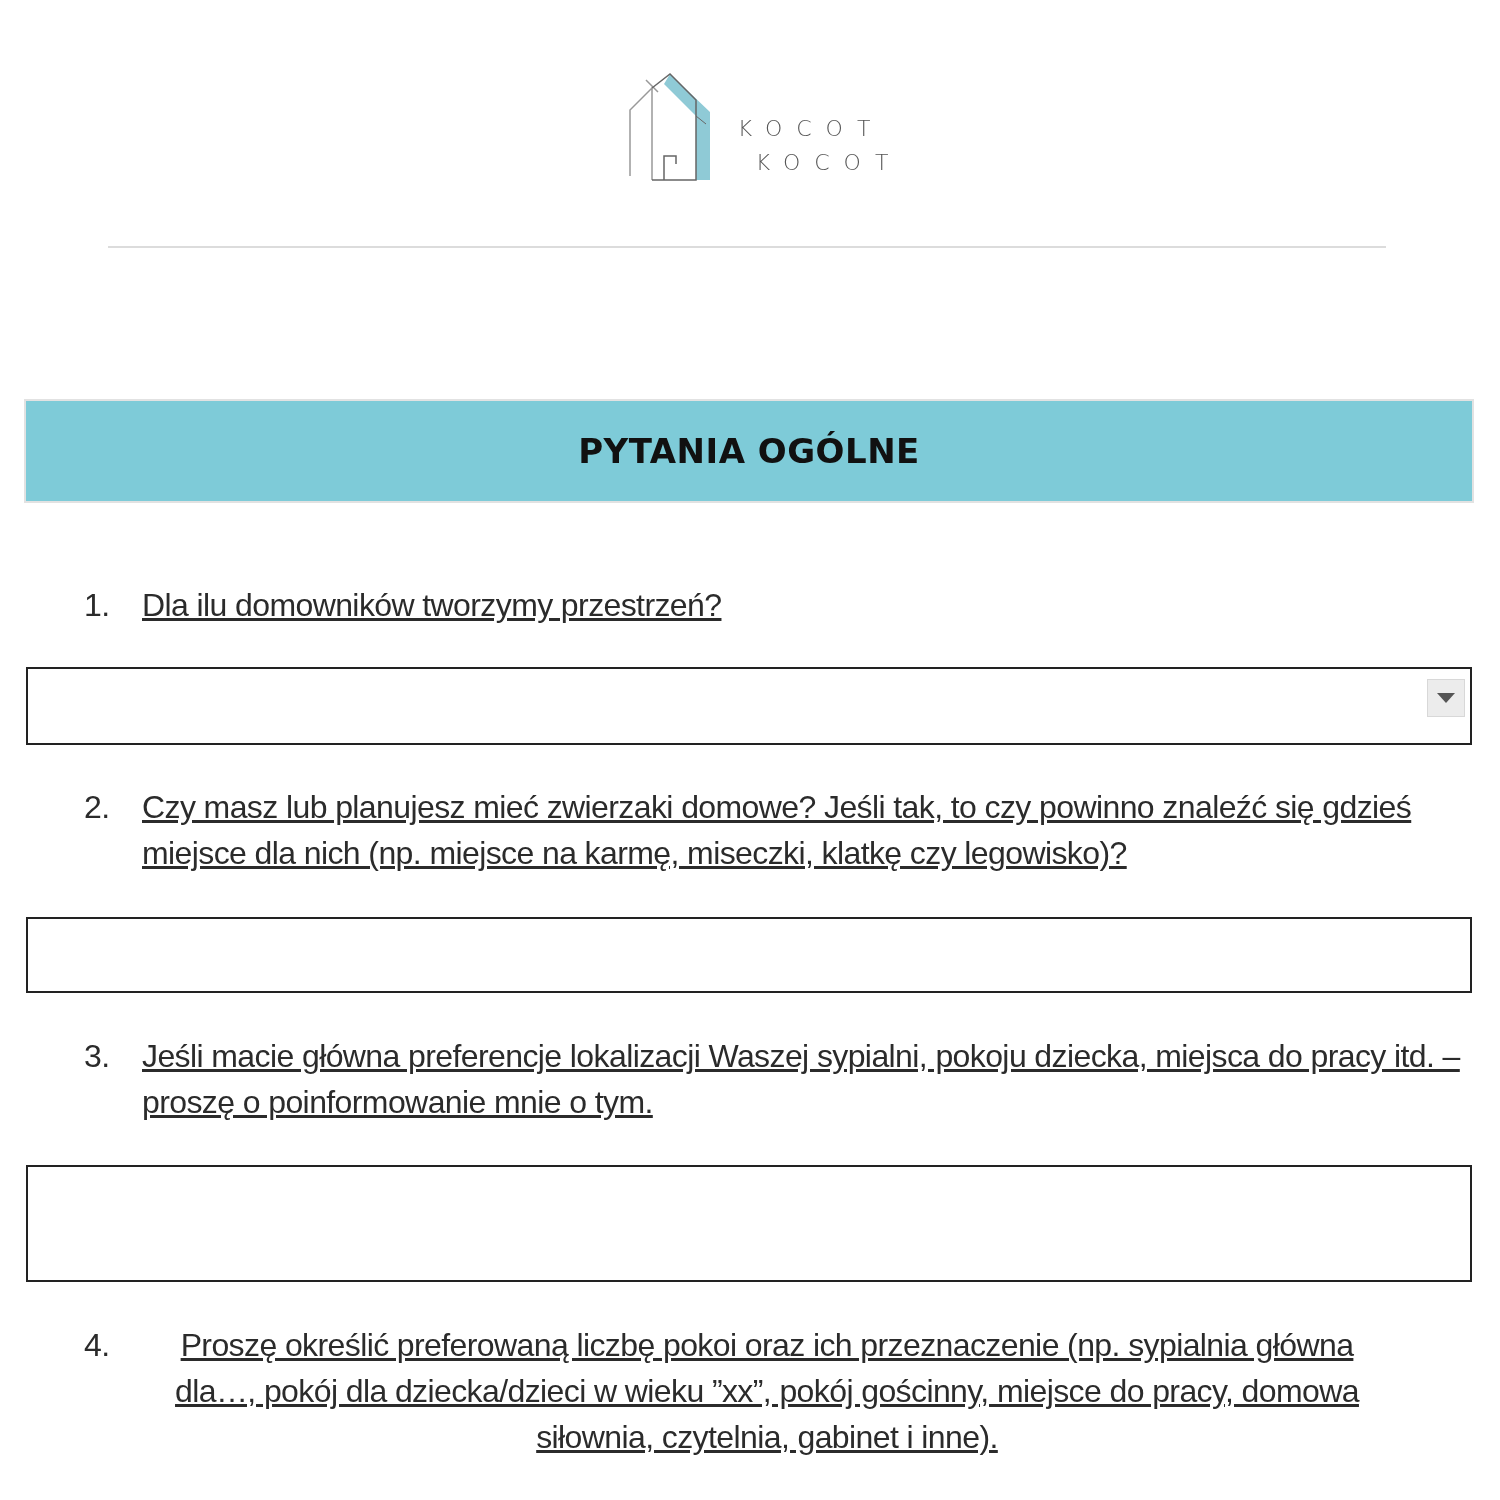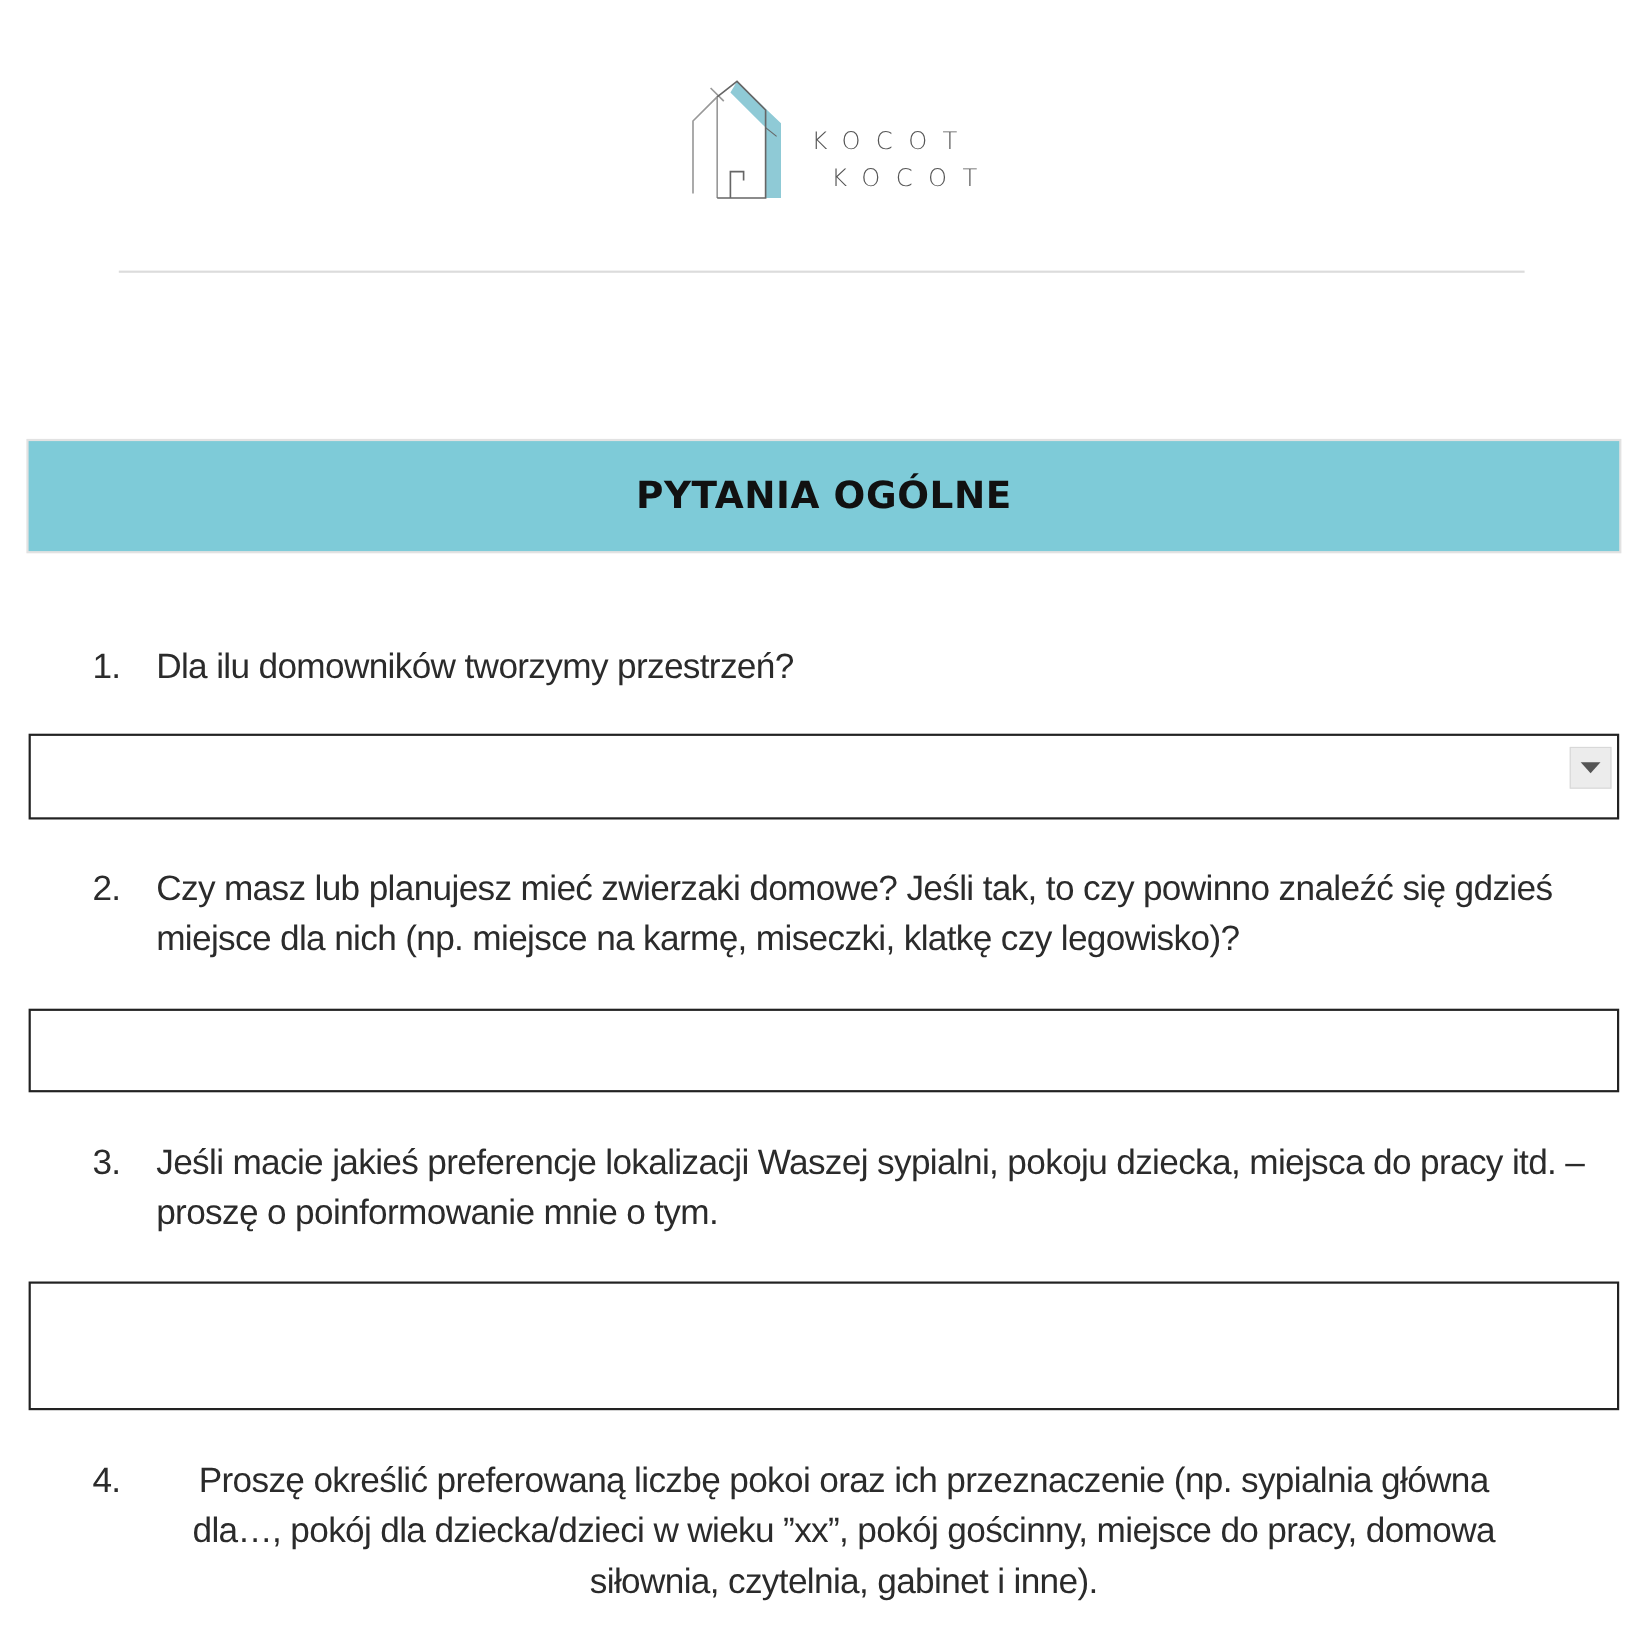--- a/index.html
+++ b/index.html
@@ -13,21 +13,21 @@
   .logo-text.l2 { top: 78px; left: 128px; }
   .rule { position: absolute; left: 108px; top: 246px; width: 1278px; height: 2px; background: #dcdcdc; }
   .section-header { position: absolute; left: 26px; top: 401px; width: 1446px; height: 100px;
                     background: #7ecbd8; box-shadow: 0 0 0 2px #e2e2e2;
                     display: flex; align-items: center; justify-content: center; }
   .section-title { font-family: "DejaVu Sans", sans-serif; font-weight: bold; font-size: 34px;
                    color: #111; letter-spacing: 0.5px; }
   .question { position: absolute; left: 84px; width: 1380px; font-size: 32px; line-height: 46px;
               color: #2b2b2b; letter-spacing: -0.6px; }
   .q-num { position: absolute; left: 0; top: 0; }
-  .q-text { margin-left: 58px; display: block; }
+  .q-text { margin-left: 58px; display: block; text-decoration: underline; }
   .answer { position: absolute; left: 26px; width: 1442px; border: 2px solid #222; background: #fff; }
   .dropdown-btn { position: absolute; right: 5px; top: 10px; width: 38px; height: 38px;
                   background: #ececec; border: 1px solid #d8d8d8; box-sizing: border-box;
                   display: flex; align-items: center; justify-content: center; cursor: pointer; }
   .dropdown-btn .tri { width: 0; height: 0; border-left: 9px solid transparent;
                        border-right: 9px solid transparent; border-top: 10px solid #555; }
 </style>
 </head>
 <body>
 
@@ -64,21 +64,21 @@
 <div class="question" style="top:784px;">
   <span class="q-num">2.</span>
   <span class="q-text">Czy masz lub planujesz mieć zwierzaki domowe? Jeśli tak, to czy powinno znaleźć się gdzieś miejsce dla nich (np. miejsce na karmę, miseczki, klatkę czy legowisko)?</span>
 </div>
 <div class="answer" style="top:917px; height:72px;">
   <span></span>
 </div>
 
 <div class="question" style="top:1033px;">
   <span class="q-num">3.</span>
-  <span class="q-text">Jeśli macie jakieś preferencje lokalizacji Waszej sypialni, pokoju dziecka, miejsca do pracy itd. – proszę o poinformowanie mnie o tym.</span>
+  <span class="q-text">Jeśli macie główna preferencje lokalizacji Waszej sypialni, pokoju dziecka, miejsca do pracy itd. – proszę o poinformowanie mnie o tym.</span>
 </div>
 <div class="answer" style="top:1165px; height:113px;">
   <span></span>
 </div>
 
 <div class="question" style="top:1322px;">
   <span class="q-num">4.</span>
   <span class="q-text" style="width:1250px;text-align:center;">Proszę określić preferowaną liczbę pokoi oraz ich przeznaczenie (np. sypialnia główna dla…, pokój dla dziecka/dzieci w wieku ”xx”, pokój gościnny, miejsce do pracy, domowa siłownia, czytelnia, gabinet i inne).</span>
 </div>
 

